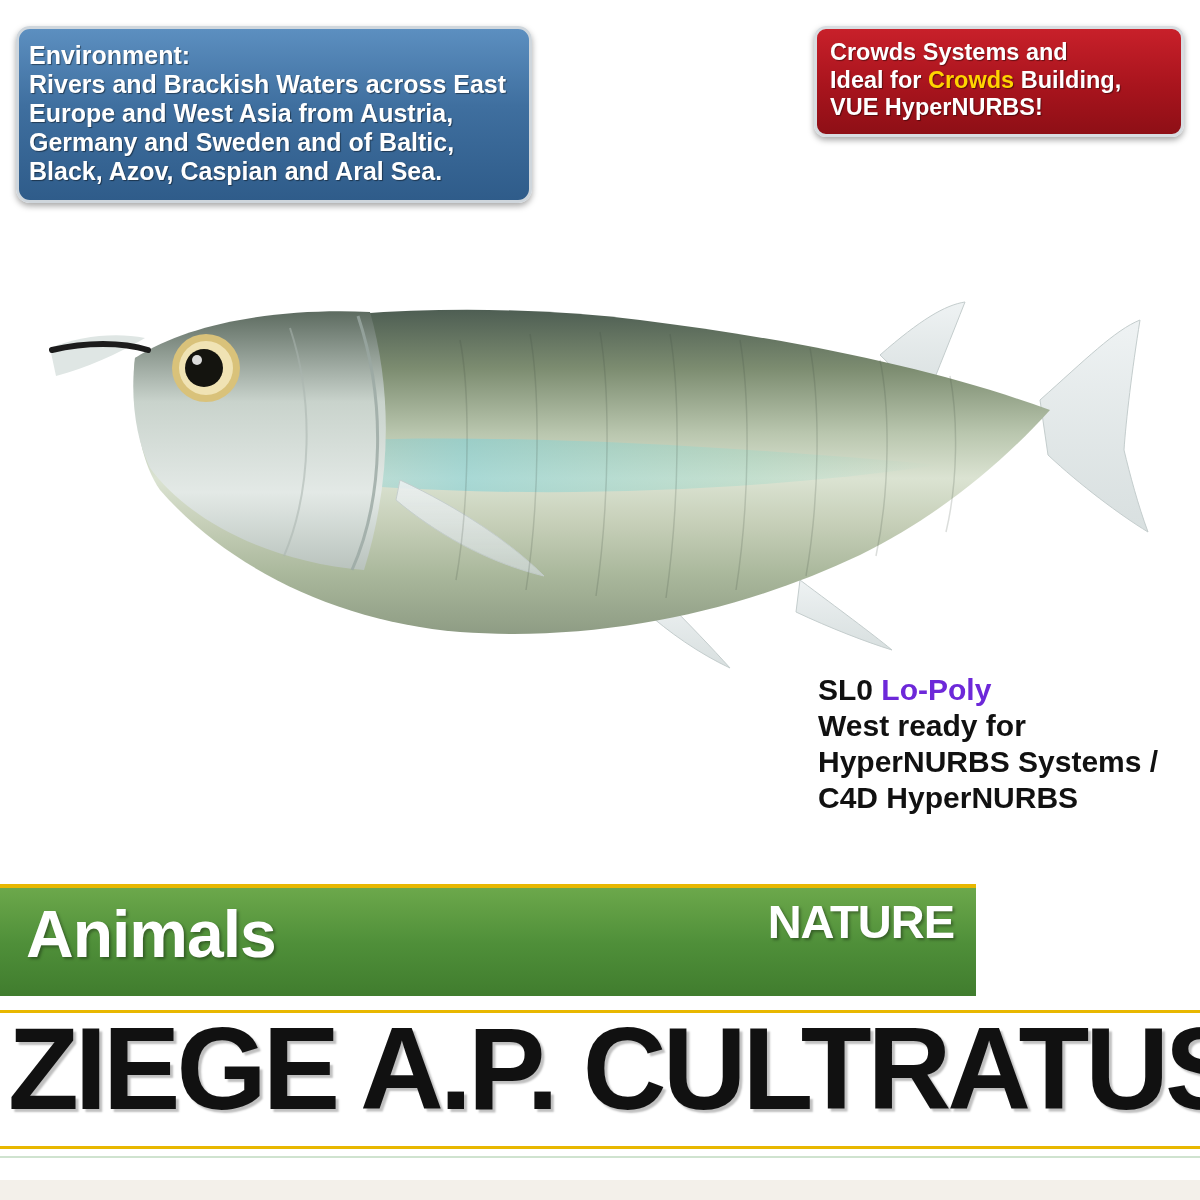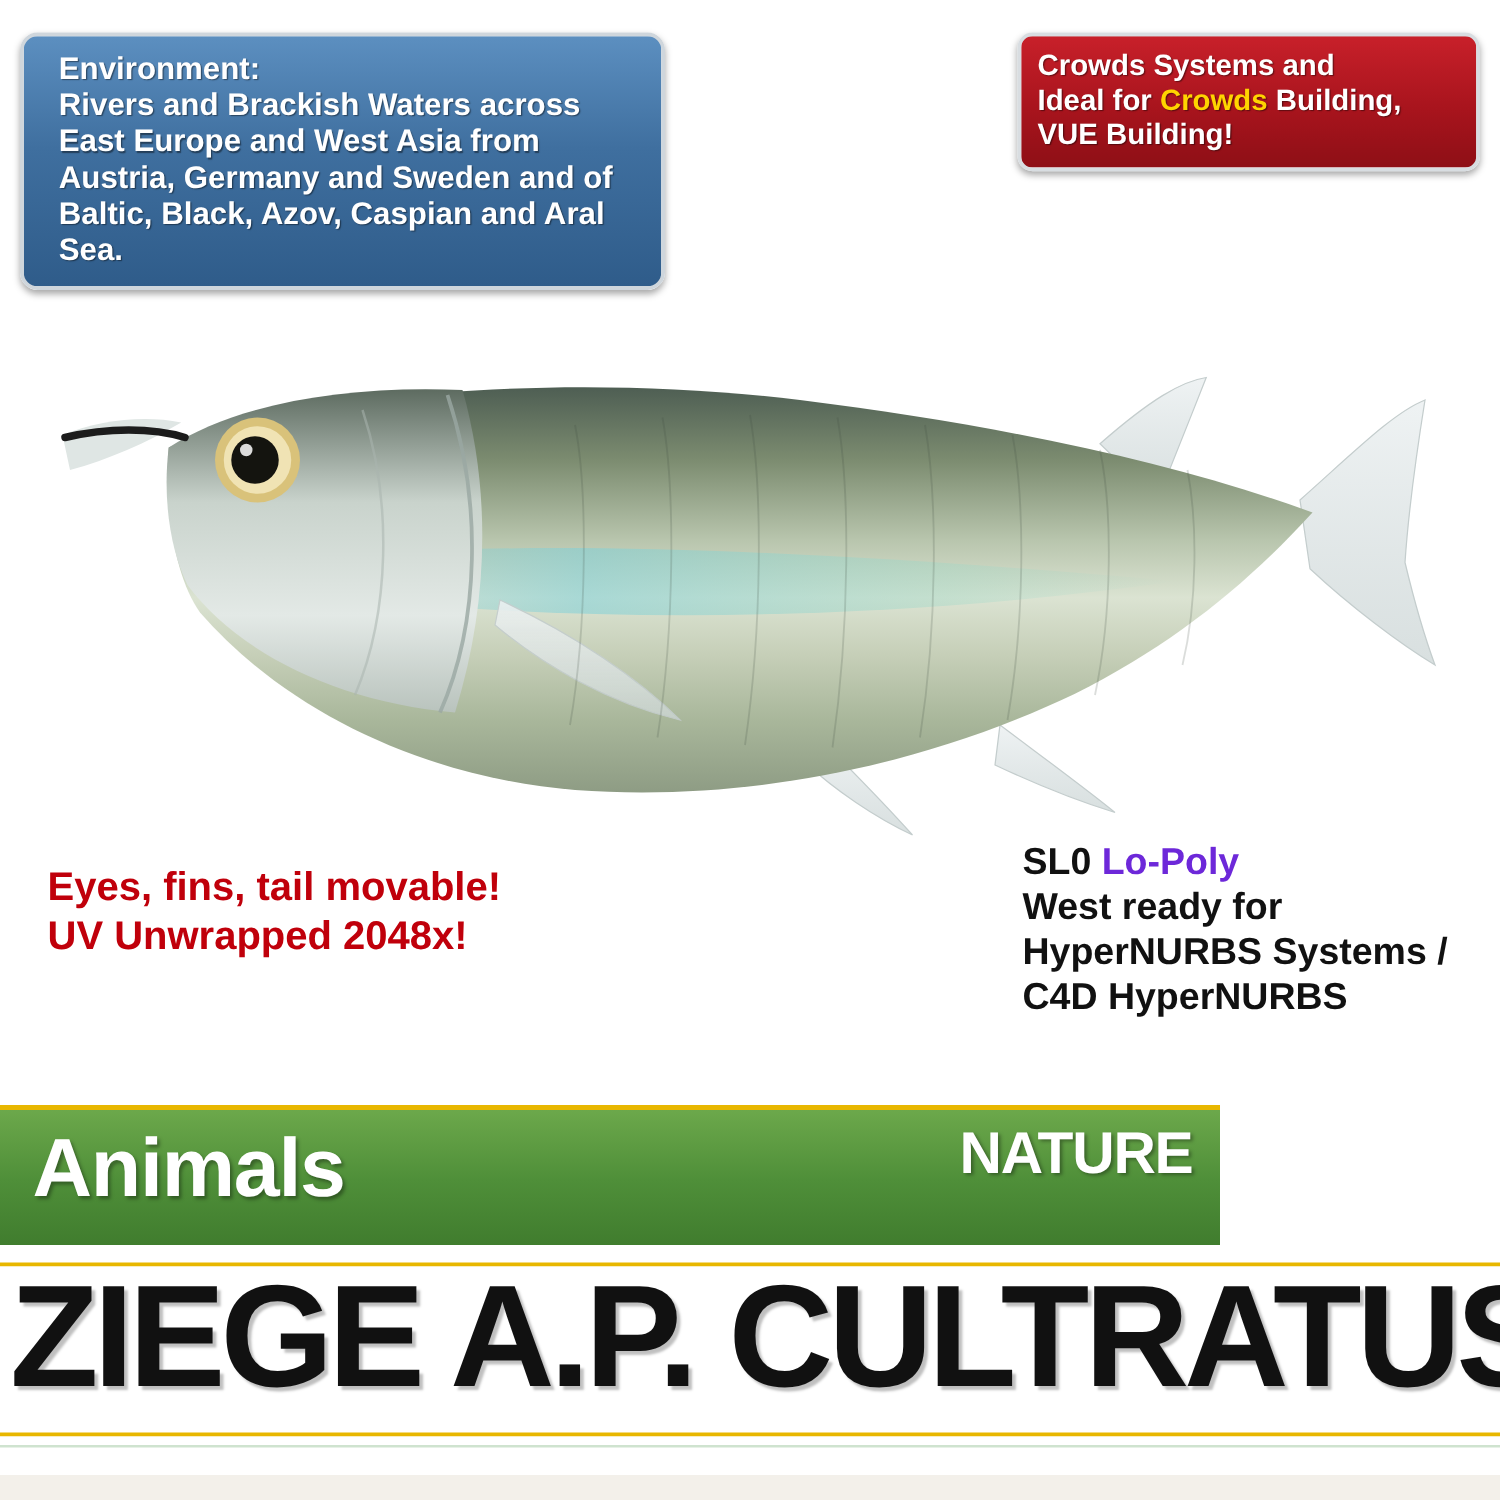--- a/index.html
+++ b/index.html
@@ -17,21 +17,21 @@
     overflow: hidden;
     background: #ffffff;
   }
 
   
   .env-box {
     position: absolute;
     left: 16px;
     top: 26px;
     width: 516px;
-    padding: 12px 14px 14px 28px;
+    padding: 12px 14px 14px 10px;
     box-sizing: border-box;
     border-radius: 14px;
     border: 3px solid #cfd6dc;
     background: linear-gradient(180deg, #5c8fc0 0%, #3f6f9f 45%, #2f5c8a 100%);
     box-shadow: 0 3px 6px rgba(0,0,0,0.35);
     color: #ffffff;
     font-weight: bold;
     font-size: 25px;
     line-height: 1.16;
     text-shadow: 1px 1px 1px rgba(0,0,0,0.45);
@@ -178,21 +178,21 @@
 <div id="page">
 
   <div class="env-box">
     <span class="env-title">Environment:</span>
     <span class="env-body">Rivers and Brackish Waters across East Europe and West Asia from Austria, Germany and Sweden and of Baltic, Black, Azov, Caspian and Aral Sea.</span>
   </div>
 
   <div class="ideal-box">
     <div>Crowds Systems and</div>
     <div><span>Ideal for </span><span class="hl">Crowds</span><span> Building,</span></div>
-    <div>VUE Building!</div>
+    <div>VUE HyperNURBS!</div>
   </div>
 
   <div class="fish-stage">
     <svg class="fish-svg" viewBox="0 0 1130 460">
       <defs>
         <linearGradient id="bodyGrad" x1="0" y1="0" x2="0" y2="1">
           <stop offset="0%" stop-color="#4e5e53"></stop>
           <stop offset="18%" stop-color="#7c8c70"></stop>
           <stop offset="38%" stop-color="#b9c6ae"></stop>
           <stop offset="52%" stop-color="#dbe3d2"></stop>
@@ -254,24 +254,20 @@
         <path d="M560 82 C570 140 570 250 556 346"></path>
         <path d="M630 84 C640 142 640 250 626 348"></path>
         <path d="M700 90 C710 148 710 250 696 340"></path>
         <path d="M770 98 C780 152 780 246 766 326"></path>
         <path d="M840 110 C850 158 850 240 836 306"></path>
         <path d="M910 126 C918 168 918 232 906 282"></path>
       </g>
     </svg>
   </div>
 
-  <div class="left-red">
-    <div>Eyes, fins, tail movable!</div>
-    <div>UV Unwrapped 2048x!</div>
-  </div>
 
   <div class="right-block">
     <div><span>SL0 </span><span class="lopoly">Lo-Poly</span></div>
     <div>West ready for</div>
     <div>HyperNURBS Systems /</div>
     <div>C4D HyperNURBS</div>
   </div>
 
   <div class="green-band">
     <div class="band-left">Animals</div>

